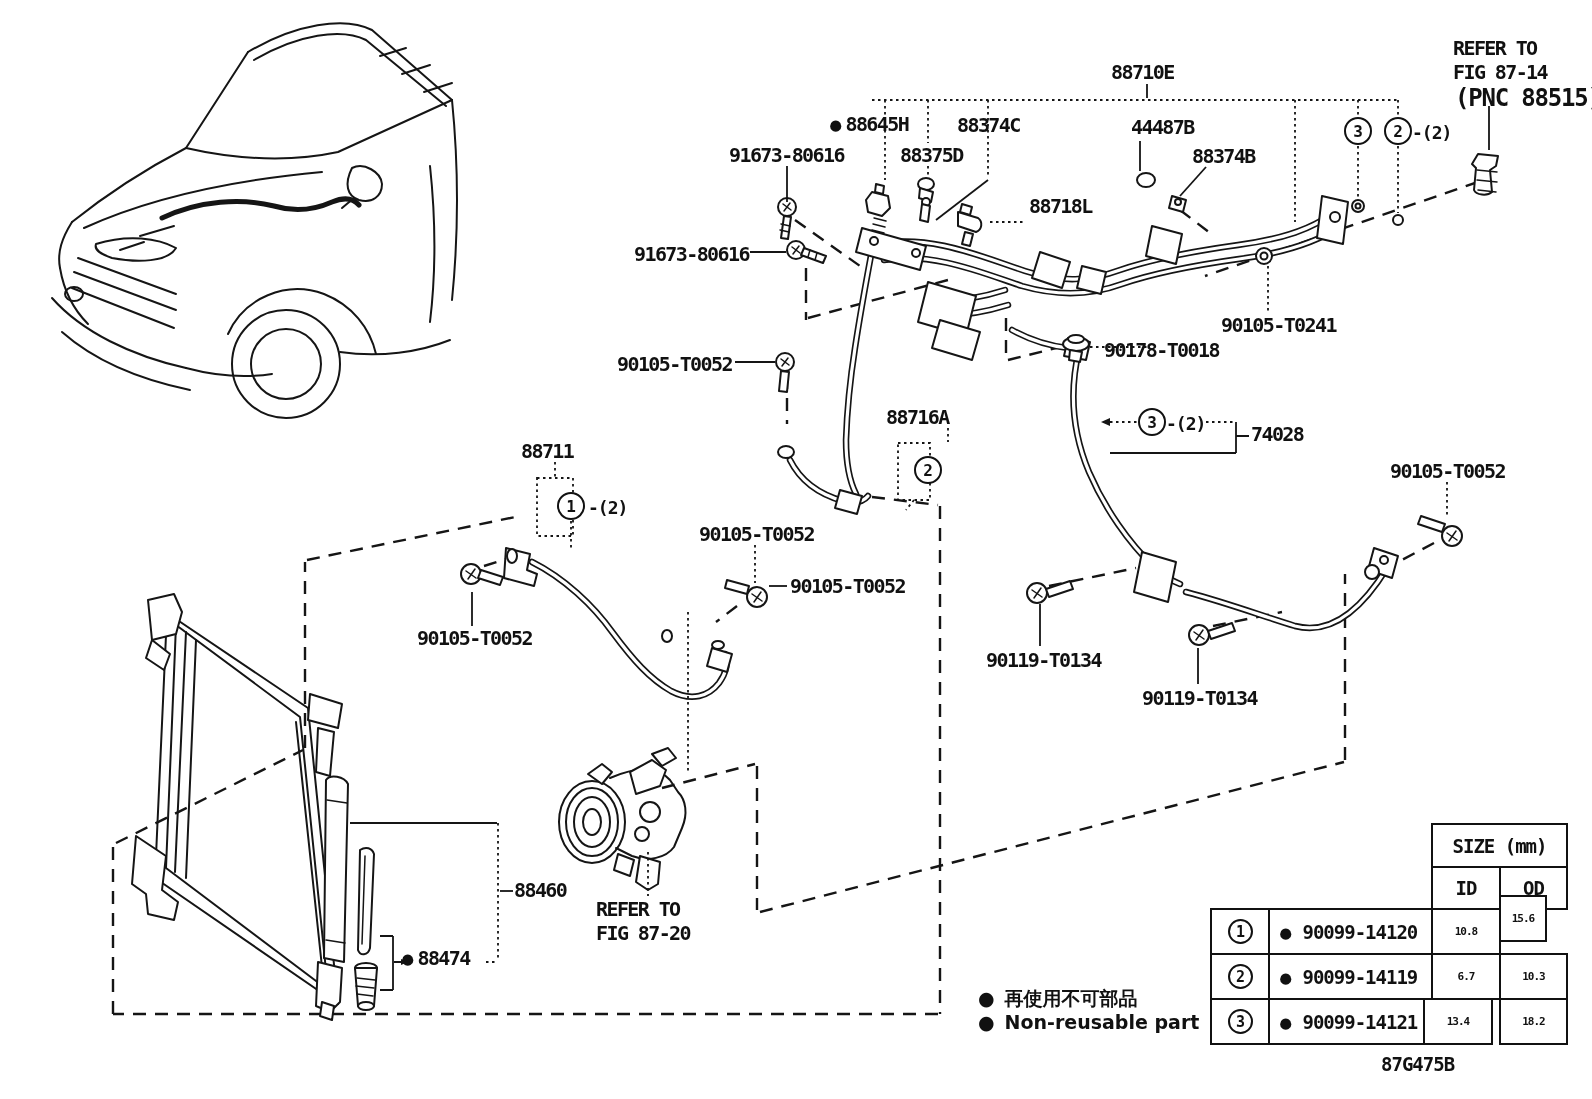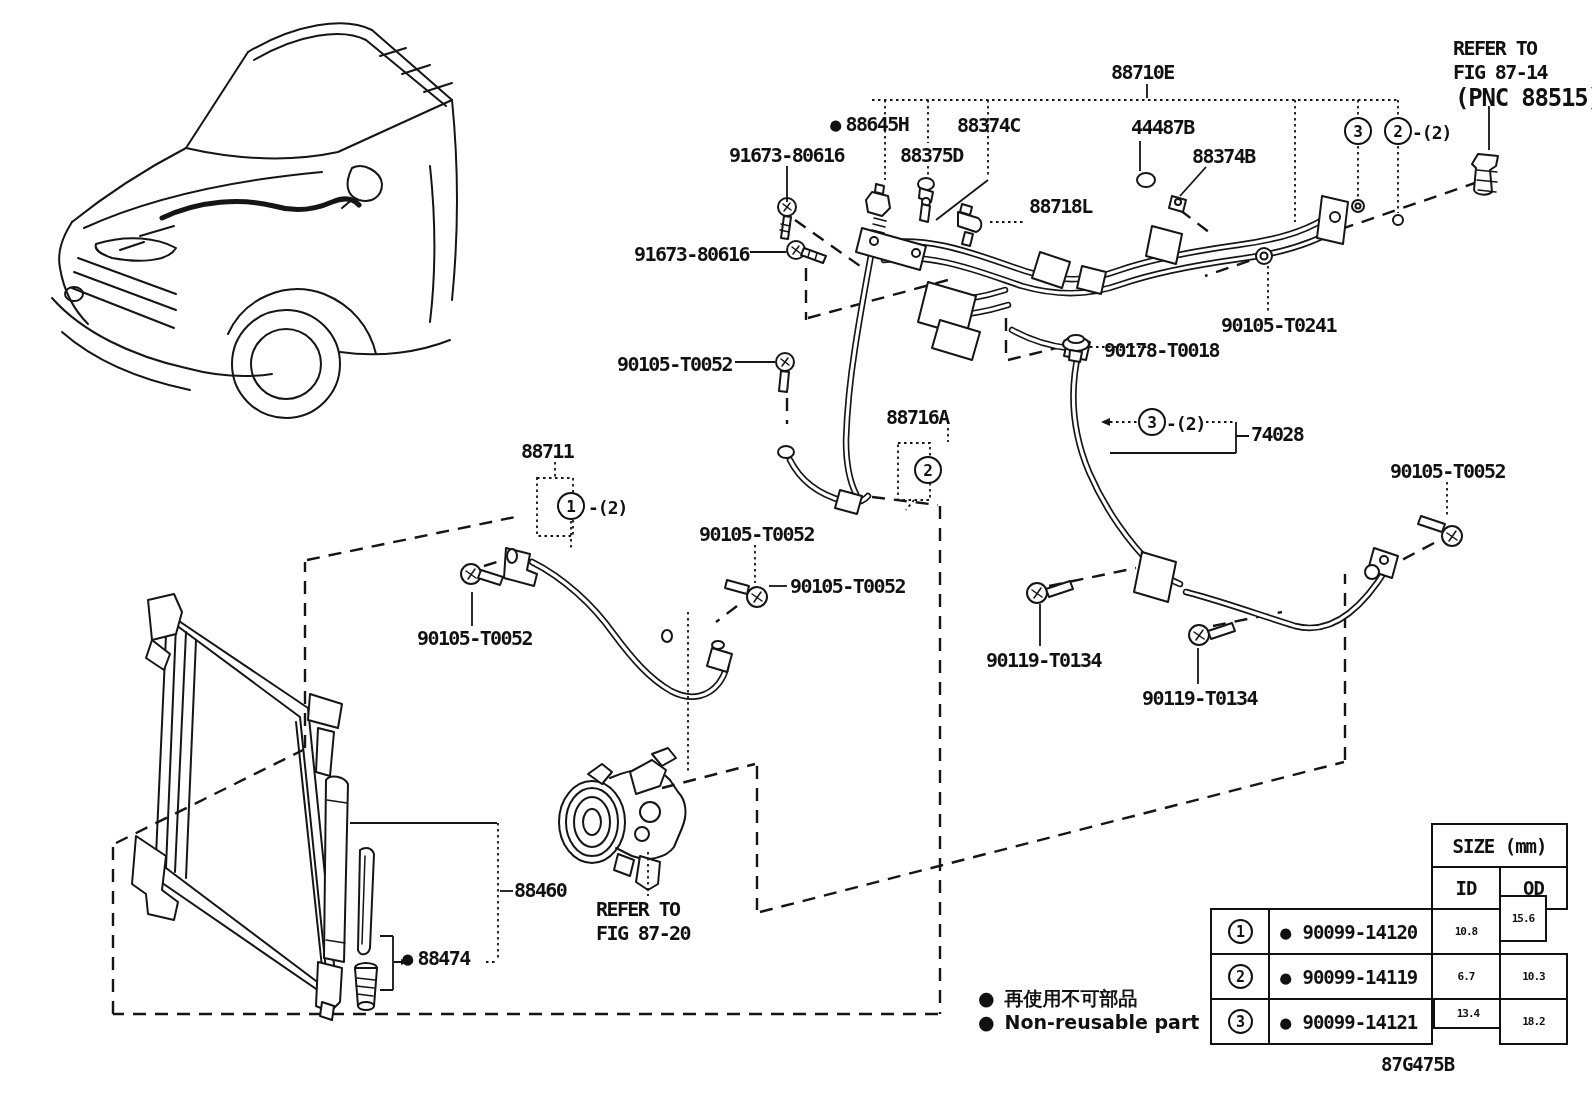--- a/index.html
+++ b/index.html
@@ -403,21 +403,21 @@
     <div class="cell num" style="left:221px;top:130px;width:70px;height:47px">6.7</div>
     <div class="cell num" style="left:289px;top:130px;width:69px;height:47px">10.3</div>
 
     <div class="cell" style="left:0;top:175px;width:60px;height:47px">
         <span class="tcirc">3</span>
       </div>
     <div class="cell part" style="left:58px;top:175px;width:165px;height:47px">
         <span class="bullet">●</span>
         <span>90099-14121</span>
       </div>
-    <div class="cell num" style="left:223px;top:175px;width:70px;height:31px">13.4</div>
+    <div class="cell num" style="left:213px;top:175px;width:70px;height:47px">13.4</div>
     <div class="cell num" style="left:289px;top:175px;width:69px;height:47px">18.2</div>
   </div>
 
   <div class="legend">
     <div class="row">
         <span class="bullet">●</span>
         <span>再使用不可部品</span>
       </div>
     <div class="row">
         <span class="bullet">●</span>

